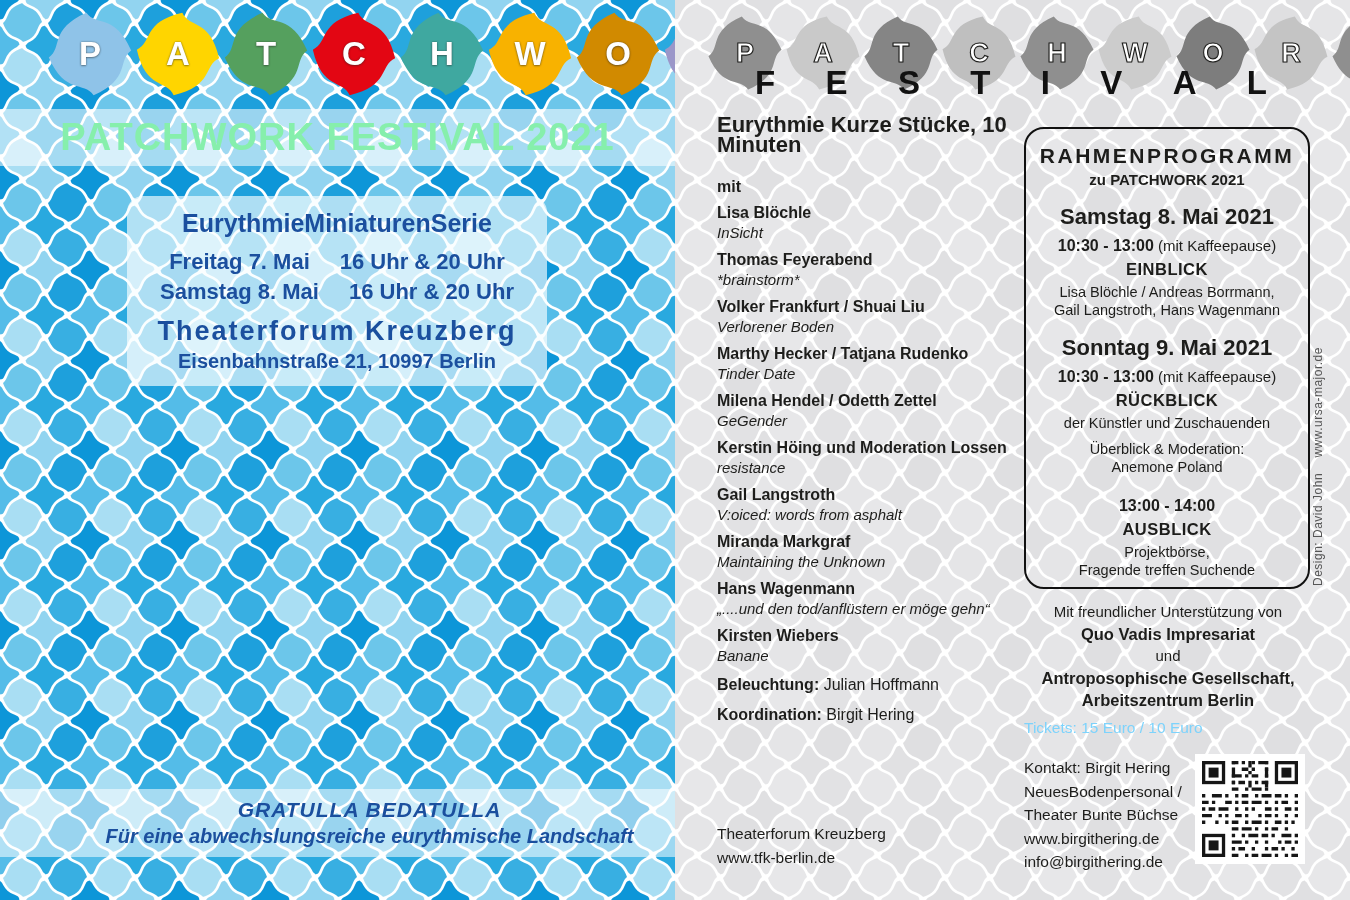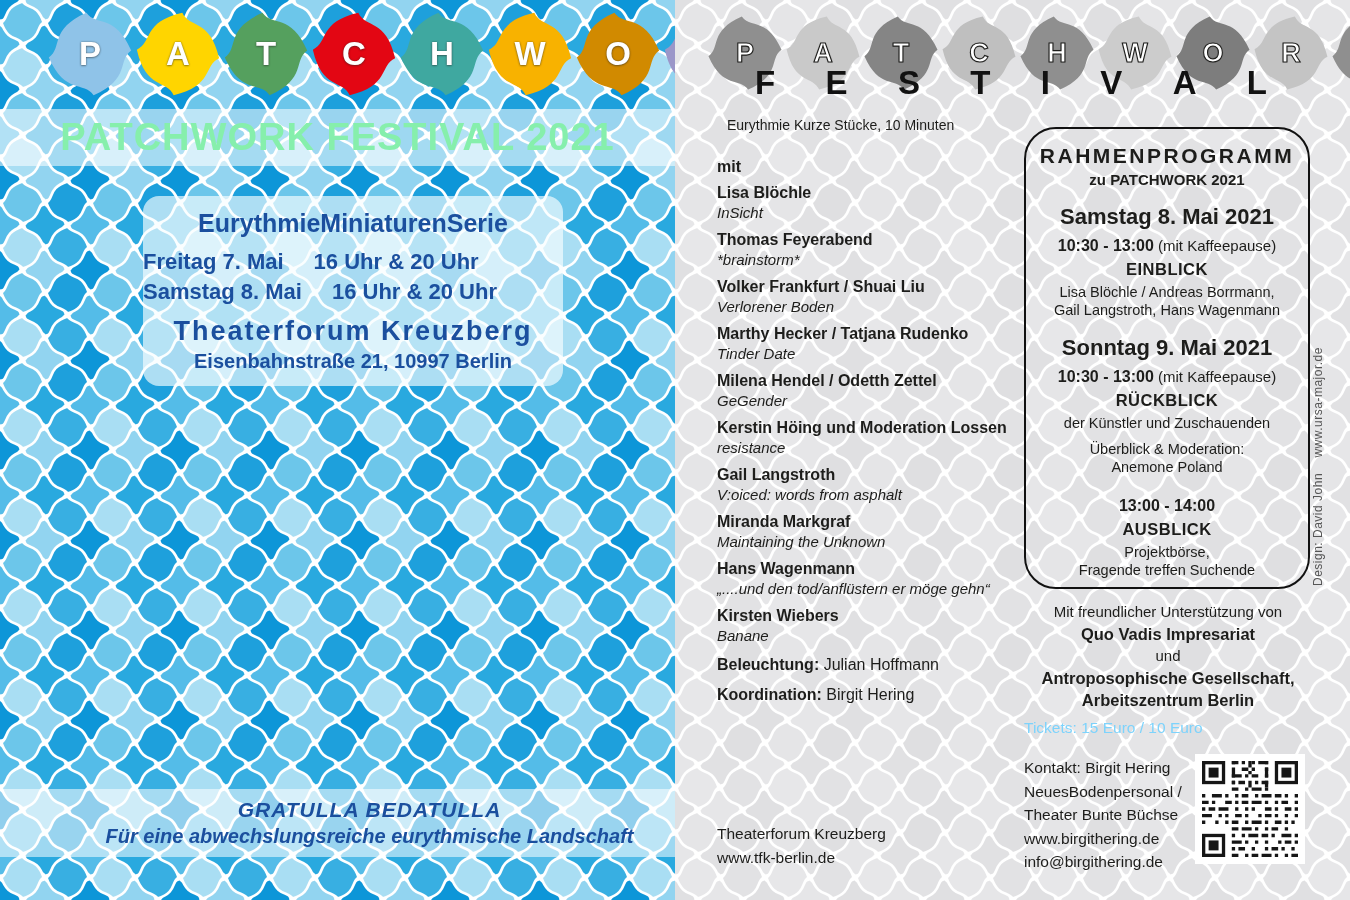--- a/index.html
+++ b/index.html
@@ -30,46 +30,46 @@
   .festival-row{position:absolute;top:64px;left:80px;width:512px;
     display:flex;justify-content:space-between;
     font-size:33px;font-weight:bold;color:#111;}
 
   
   .title-band{position:absolute;top:109px;left:0;width:675px;height:57px;
     background:rgba(255,255,255,.55);display:flex;align-items:center;justify-content:center;}
   .title-text{color:#86efac;font-size:38px;font-weight:bold;letter-spacing:1px;white-space:nowrap;}
   .info-box{position:absolute;left:127px;top:196px;width:420px;height:190px;
     background:rgba(248,253,255,.66);border-radius:16px;
-    display:flex;flex-direction:column;justify-content:center;
-    color:#1b4f9e;text-align:center;margin-left:16px;}
+    display:flex;flex-direction:column;align-items:center;justify-content:center;
+    color:#1b4f9e;text-align:center;}
   .ib-series{font-size:25px;font-weight:bold;margin-bottom:9px;}
   .ib-date{display:flex;gap:30px;font-size:22px;font-weight:bold;line-height:30px;}
   .ib-venue{font-size:27px;font-weight:bold;letter-spacing:2px;margin-top:9px;}
   .ib-address{font-size:20px;font-weight:bold;margin-top:3px;}
   .footer-band{position:absolute;top:789px;left:0;width:675px;height:68px;
     background:rgba(255,255,255,.55);display:flex;flex-direction:column;
     align-items:center;justify-content:center;color:#1b4f9e;font-style:italic;padding-left:32px;}
   .fb-1{font-size:21px;font-weight:600;letter-spacing:1px;}
   .fb-2{font-size:20px;font-weight:600;margin-top:3px;}
 
   
   .program-col{position:absolute;left:42px;top:115px;width:310px;color:#1d1d1b;}
-  .pc-heading{font-size:14px;font-weight:normal;line-height:20px;margin-bottom:22px;margin-left:10px;}
+  .pc-heading{font-size:22px;font-weight:bold;line-height:20px;margin-bottom:22px;}
   .pc-mit{font-size:16px;font-weight:bold;line-height:20px;margin-bottom:6px;}
   .entry{margin-bottom:8px;}
   .entry-name{font-size:16px;font-weight:bold;line-height:20px;}
   .entry-piece{font-size:15px;font-style:italic;line-height:19px;}
   .credit-line{font-size:16px;line-height:20px;margin-top:10px;}
   .credit-line b{font-weight:bold;}
   .venue-block{position:absolute;left:42px;top:822px;font-size:15.5px;line-height:24px;color:#1d1d1b;}
 
   
   .rahmen-box{position:absolute;left:349px;top:127px;width:286px;height:462px;
-    box-sizing:border-box;border:2.5px solid #111;border-radius:32px;
+    box-sizing:border-box;border:2.5px solid #111;border-radius:20px;
     padding:16px 8px 12px;text-align:center;color:#1d1d1b;}
   .rp-title{font-size:21px;font-weight:bold;letter-spacing:2.5px;line-height:22px;}
   .rp-sub{font-size:15px;font-weight:bold;line-height:17px;margin-top:4px;}
   .rp-day{font-size:22px;font-weight:bold;line-height:26px;margin-top:16px;}
   .rp-time{font-size:15px;line-height:19px;margin-top:6px;}
   .rp-time b{font-size:16px;}
   .rp-name{font-size:16.5px;font-weight:bold;letter-spacing:.5px;line-height:19px;margin-top:5px;}
   .rp-details{font-size:14.5px;line-height:18px;margin-top:4px;}
   .gap-top{margin-top:8px;}
   .rp-time3{margin-top:20px;}

